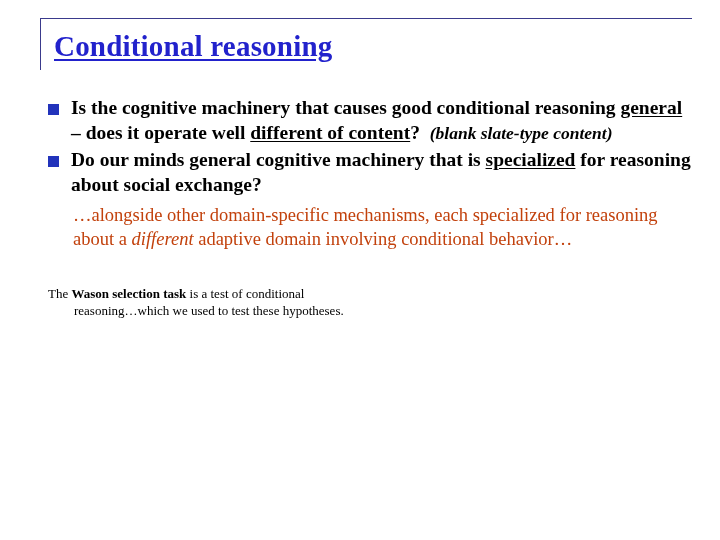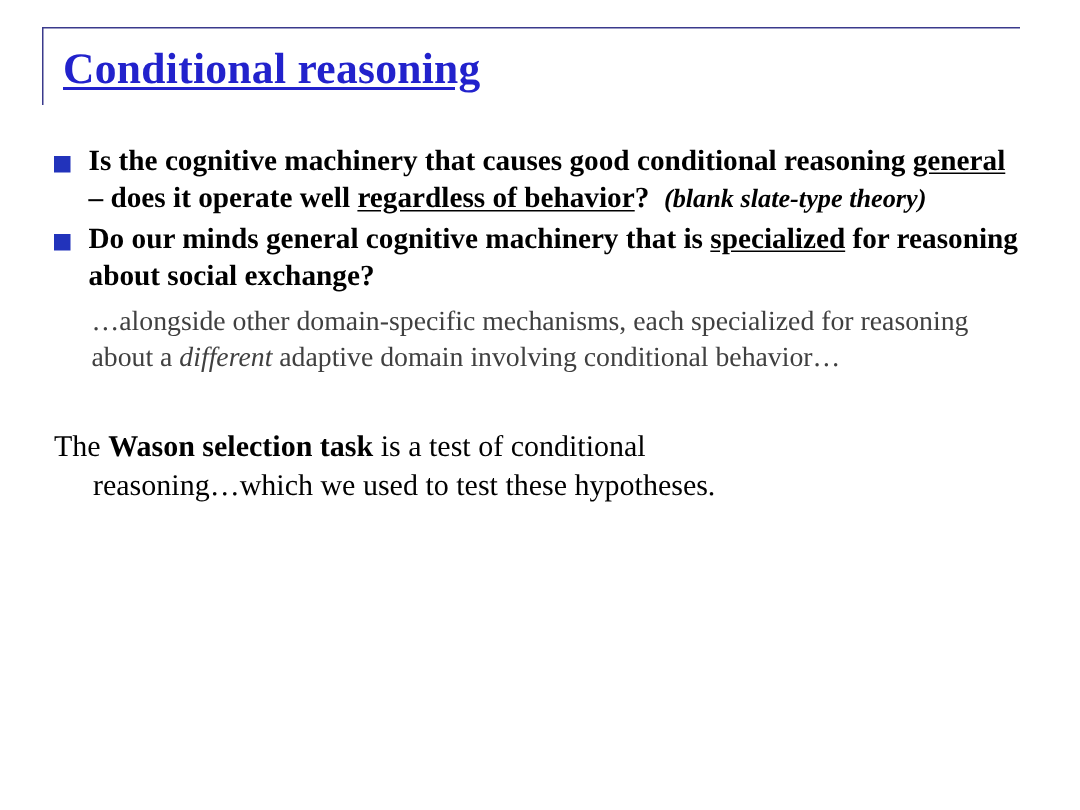--- a/index.html
+++ b/index.html
@@ -11,20 +11,21 @@
     height: 540px;
     background: #ffffff;
     font-family: "Liberation Serif", serif;
     overflow: hidden;
   }
   .slide {
     position: relative;
     width: 636px;
     height: 540px;
     box-sizing: border-box;
+    margin-left: 12px;
   }
   
   .title-top-rule {
     position: absolute;
     left: 28px;
     top: 18px;
     width: 652px;
     height: 0;
     border-top: 1.5px solid #3a3a8c;
   }
@@ -93,28 +94,28 @@
     font-style: italic;
     color: #000000;
     margin: 2px 0 4px 0;
     padding-right: 90px;
   }
   .sub-para {
     margin-left: 25px;
     margin-top: 5px;
     font-size: 18.5px;
     line-height: 1.3;
-    color: #404040;
+    color: #c2410c;
   }
   .sub-para i {
     font-style: italic;
   }
   .closing {
     margin-top: 34px;
-    font-size: 20px;
+    font-size: 13px;
     line-height: 1.32;
     color: #000000;
   }
   .closing b {
     font-weight: bold;
   }
   .closing .indent {
     display: block;
     margin-left: 26px;
   }
@@ -127,21 +128,21 @@
   <div class="title-top-rule"></div>
   <div class="title-left-rule"></div>
 
   <div class="slide-title">Conditional reasoning</div>
 
   <div class="body-area">
 
     <div class="bullet-row">
       <span class="bullet-marker"></span>
       <div class="bullet-text">
-        <span>Is the cognitive machinery that causes good conditional reasoning </span><u>general</u><span> – does it operate well </span><u>regardless of behavior</u><span>?</span>&nbsp;&nbsp;<span class="paren-note">(blank slate-type theory)</span>
+        <span>Is the cognitive machinery that causes good conditional reasoning </span><u>general</u><span> – does it operate well </span><u>different of content</u><span>?</span>&nbsp;&nbsp;<span class="paren-note">(blank slate-type content)</span>
       </div>
     </div>
 
 
     <div class="bullet-row">
       <span class="bullet-marker"></span>
       <div class="bullet-text">
         <span>Do our minds general cognitive machinery that is </span><u>specialized</u><span> for reasoning about social exchange?</span>
       </div>
     </div>

